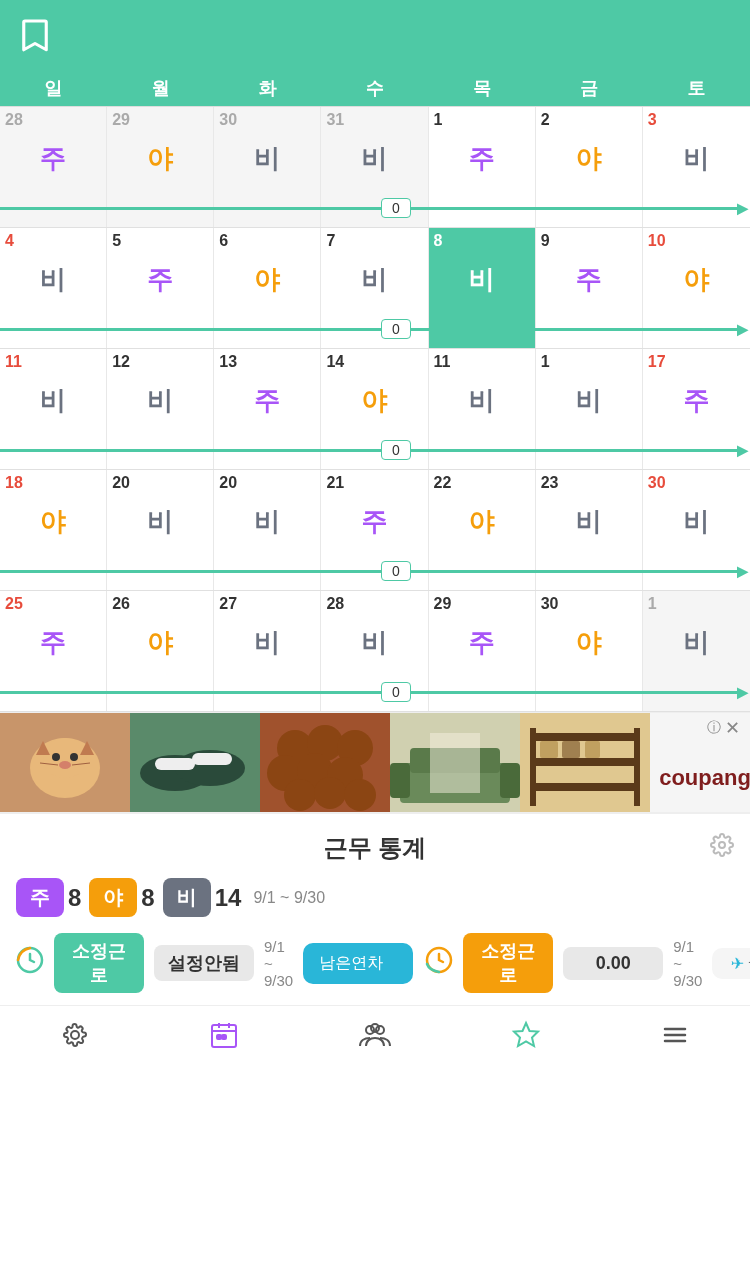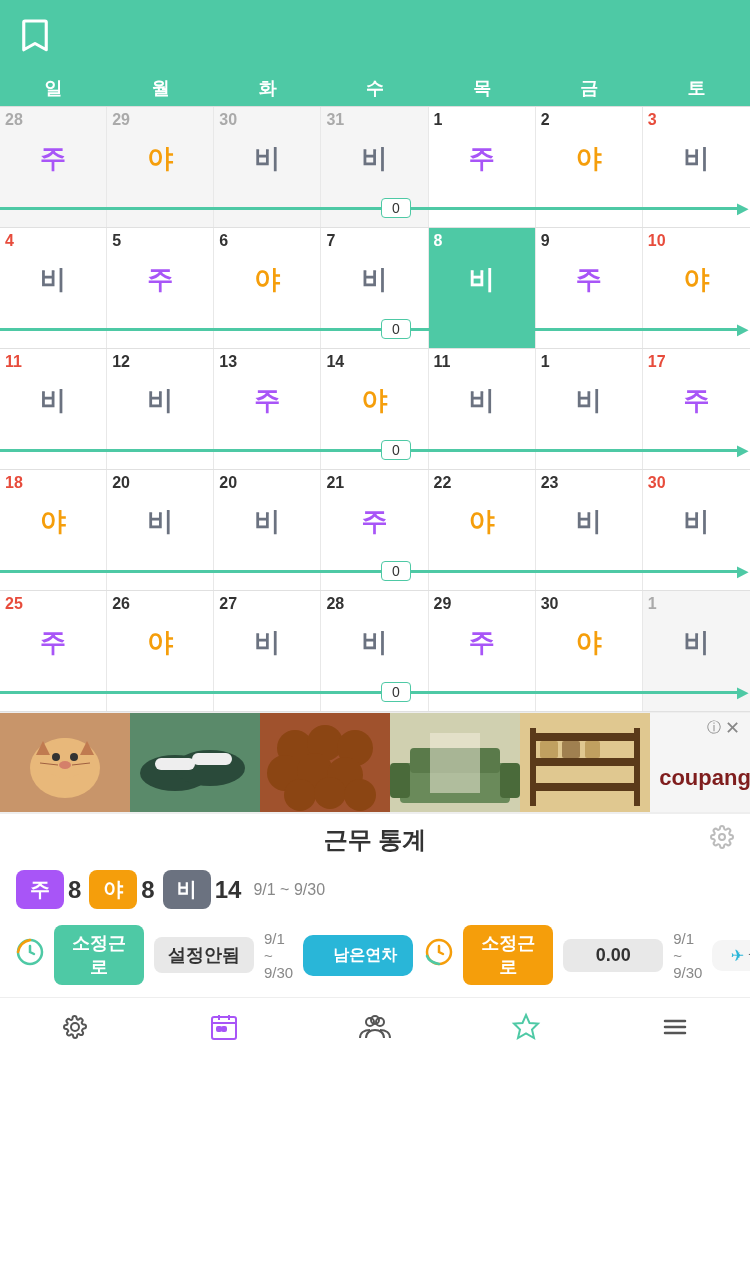--- a/index.html
+++ b/index.html
@@ -125,21 +125,21 @@
       color: #888;
     }
     .coupang-logo {
       font-size: 22px;
       font-weight: 700;
       color: #7f1d1d;
     }
 
     
     .stats-section {
-      padding: 10px 16px 12px;
+      padding: 18px 16px 12px;
       border-top: 2px solid #eee;
     }
     .stats-title-row {
       display: flex;
       align-items: center;
       justify-content: center;
       margin-bottom: 14px;
       position: relative;
     }
     .stats-title {
@@ -223,23 +223,23 @@
     .stats-date-range {
       font-size: 15px;
       color: #888;
     }
     .stats-right-btn {
       margin-left: auto;
       background: #29b6d8;
       border-radius: 10px;
       padding: 10px 16px;
       font-size: 16px;
-      font-weight: 700;
+      font-weight: 400;
       color: #fff;
-      text-align: right;
+      text-align: left;
       min-width: 110px;
     }
     .stats-right-btn2 {
       margin-left: auto;
       background: #f5f5f5;
       border-radius: 10px;
       padding: 6px 10px;
       font-size: 14px;
       color: #555;
       text-align: center;

